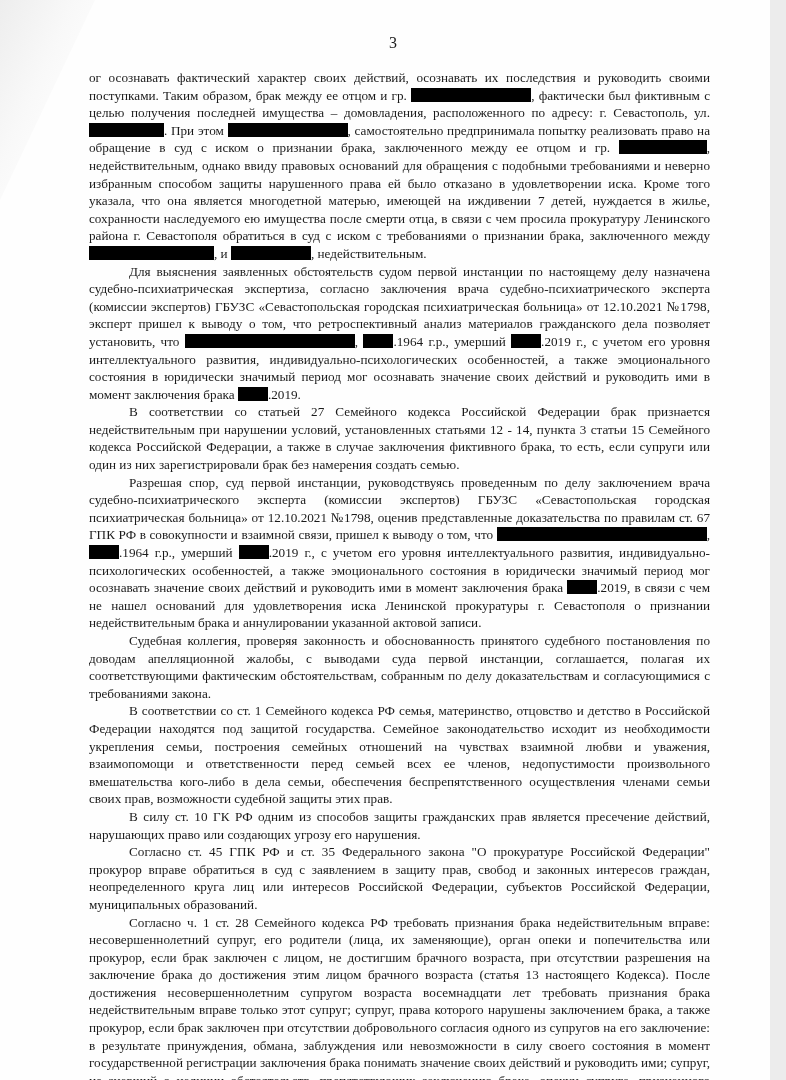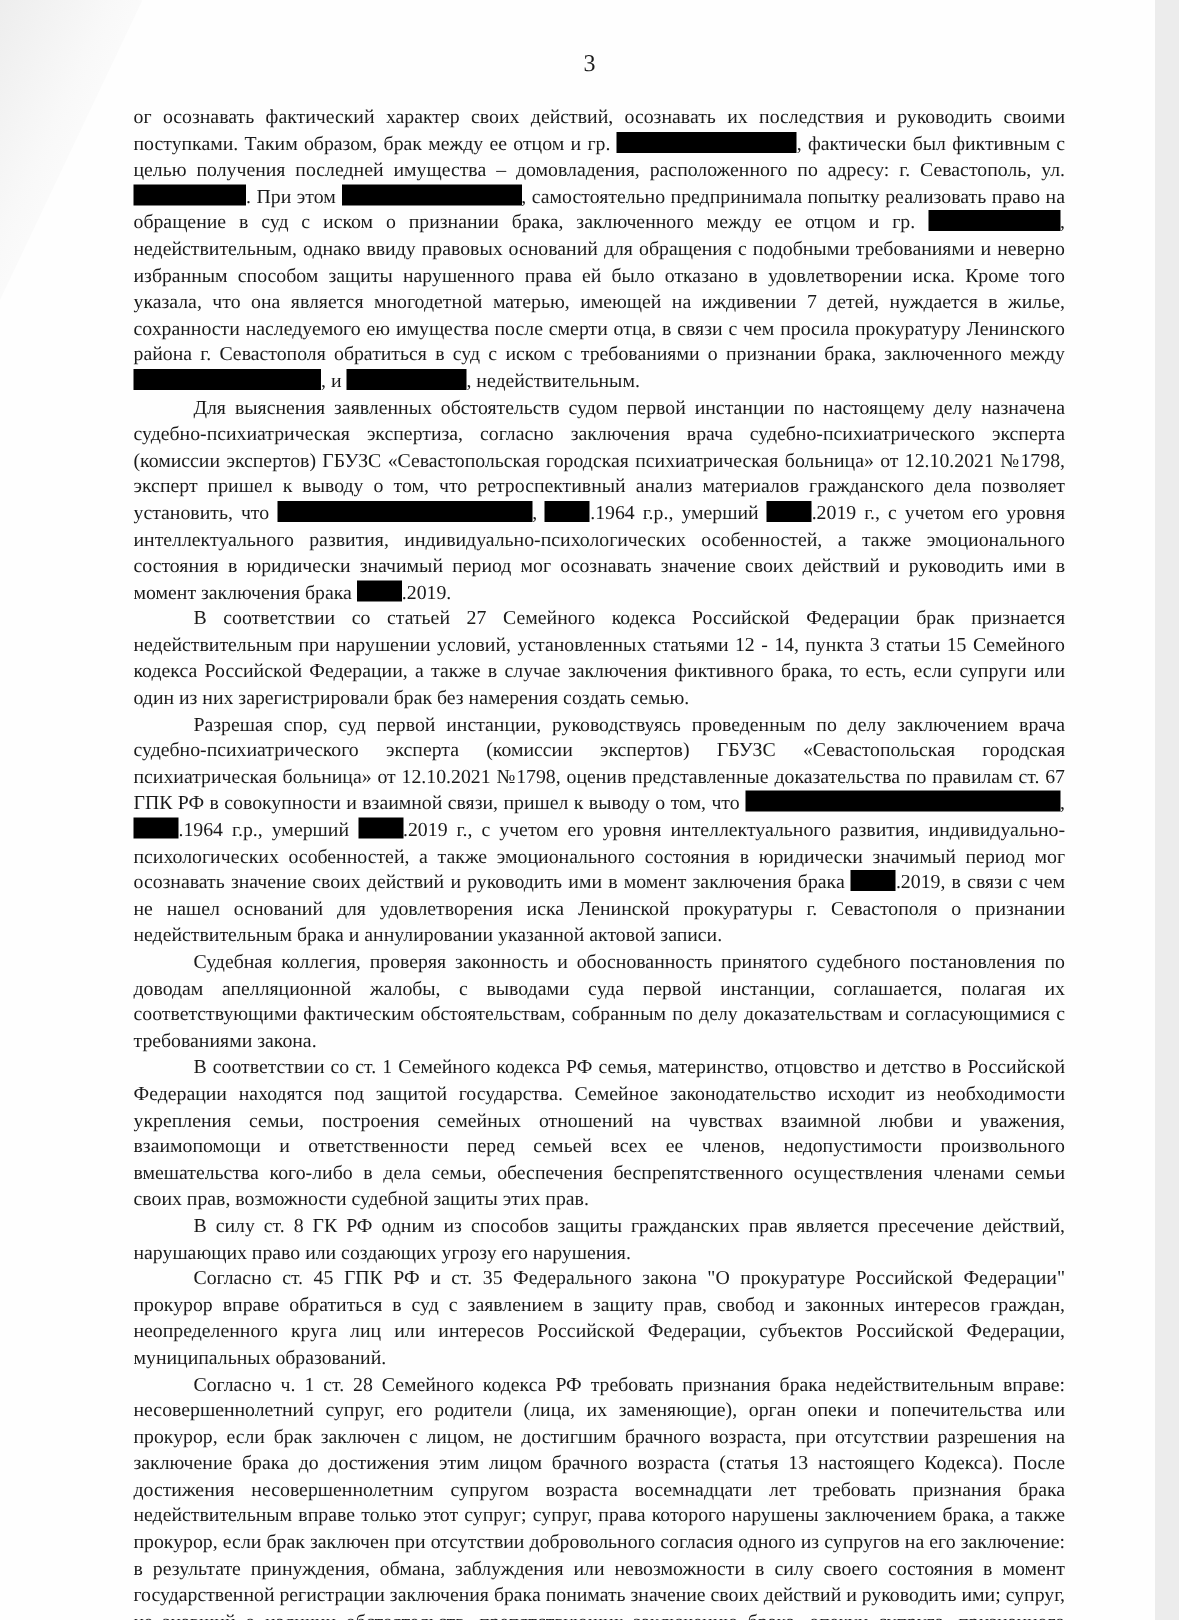--- a/index.html
+++ b/index.html
@@ -44,18 +44,18 @@
 <div class="page">
   <div class="fold"></div>
   <div class="page-number">3</div>
   <div class="content" id="content">
       <p><span>ог осознавать фактический характер своих действий, осознавать их последствия и руководить своими поступками. Таким образом, брак между ее отцом и гр. </span><span class="redact" style="width: 120px;"></span><span>, фактически был фиктивным с целью получения последней имущества – домовладения, расположенного по адресу: г. Севастополь, ул. </span><span class="redact" style="width: 75px;"></span><span>. При этом </span><span class="redact" style="width: 120px;"></span><span>, самостоятельно предпринимала попытку реализовать право на обращение в суд с иском о признании брака, заключенного между ее отцом и гр. </span><span class="redact" style="width: 88px;"></span><span>, недействительным, однако ввиду правовых оснований для обращения с подобными требованиями и неверно избранным способом защиты нарушенного права ей было отказано в удовлетворении иска. Кроме того указала, что она является многодетной матерью, имеющей на иждивении 7 детей, нуждается в жилье, сохранности наследуемого ею имущества после смерти отца, в связи с чем просила прокуратуру Ленинского района г. Севастополя обратиться в суд с иском с требованиями о признании брака, заключенного между </span><span class="redact" style="width: 125px;"></span><span>, и </span><span class="redact" style="width: 80px;"></span><span>, недействительным.</span></p>
       <p class="indent"><span>Для выяснения заявленных обстоятельств судом первой инстанции по настоящему делу назначена судебно-психиатрическая экспертиза, согласно заключения врача судебно-психиатрического эксперта (комиссии экспертов) ГБУЗС «Севастопольская городская психиатрическая больница» от 12.10.2021 №1798, эксперт пришел к выводу о том, что ретроспективный анализ материалов гражданского дела позволяет установить, что </span><span class="redact" style="width: 170px;"></span><span>, </span><span class="redact" style="width: 30px;"></span><span>.1964 г.р., умерший </span><span class="redact" style="width: 30px;"></span><span>.2019 г., с учетом его уровня интеллектуального развития, индивидуально-психологических особенностей, а также эмоционального состояния в юридически значимый период мог осознавать значение своих действий и руководить ими в момент заключения брака </span><span class="redact" style="width: 30px;"></span><span>.2019.</span></p>
       <p class="indent"><span>В соответствии со статьей 27 Семейного кодекса Российской Федерации брак признается недействительным при нарушении условий, установленных статьями 12 - 14, пункта 3 статьи 15 Семейного кодекса Российской Федерации, а также в случае заключения фиктивного брака, то есть, если супруги или один из них зарегистрировали брак без намерения создать семью.</span></p>
       <p class="indent"><span>Разрешая спор, суд первой инстанции, руководствуясь проведенным по делу заключением врача судебно-психиатрического эксперта (комиссии экспертов) ГБУЗС «Севастопольская городская психиатрическая больница» от 12.10.2021 №1798, оценив представленные доказательства по правилам ст. 67 ГПК РФ в совокупности и взаимной связи, пришел к выводу о том, что </span><span class="redact" style="width: 210px;"></span><span>, </span><span class="redact" style="width: 30px;"></span><span>.1964 г.р., умерший </span><span class="redact" style="width: 30px;"></span><span>.2019 г., с учетом его уровня интеллектуального развития, индивидуально-психологических особенностей, а также эмоционального состояния в юридически значимый период мог осознавать значение своих действий и руководить ими в момент заключения брака </span><span class="redact" style="width: 30px;"></span><span>.2019, в связи с чем не нашел оснований для удовлетворения иска Ленинской прокуратуры г. Севастополя о признании недействительным брака и аннулировании указанной актовой записи.</span></p>
       <p class="indent"><span>Судебная коллегия, проверяя законность и обоснованность принятого судебного постановления по доводам апелляционной жалобы, с выводами суда первой инстанции, соглашается, полагая их соответствующими фактическим обстоятельствам, собранным по делу доказательствам и согласующимися с требованиями закона.</span></p>
       <p class="indent"><span>В соответствии со ст. 1 Семейного кодекса РФ семья, материнство, отцовство и детство в Российской Федерации находятся под защитой государства. Семейное законодательство исходит из необходимости укрепления семьи, построения семейных отношений на чувствах взаимной любви и уважения, взаимопомощи и ответственности перед семьей всех ее членов, недопустимости произвольного вмешательства кого-либо в дела семьи, обеспечения беспрепятственного осуществления членами семьи своих прав, возможности судебной защиты этих прав.</span></p>
-      <p class="indent"><span>В силу ст. 8 ГК РФ одним из способов защиты гражданских прав является пресечение действий, нарушающих право или создающих угрозу его нарушения.</span></p>
+      <p class="indent"><span>В силу ст. 10 ГК РФ одним из способов защиты гражданских прав является пресечение действий, нарушающих право или создающих угрозу его нарушения.</span></p>
       <p class="indent"><span>Согласно ст. 45 ГПК РФ и ст. 35 Федерального закона "О прокуратуре Российской Федерации" прокурор вправе обратиться в суд с заявлением в защиту прав, свобод и законных интересов граждан, неопределенного круга лиц или интересов Российской Федерации, субъектов Российской Федерации, муниципальных образований.</span></p>
       <p class="indent"><span>Согласно ч. 1 ст. 28 Семейного кодекса РФ требовать признания брака недействительным вправе: несовершеннолетний супруг, его родители (лица, их заменяющие), орган опеки и попечительства или прокурор, если брак заключен с лицом, не достигшим брачного возраста, при отсутствии разрешения на заключение брака до достижения этим лицом брачного возраста (статья 13 настоящего Кодекса). После достижения несовершеннолетним супругом возраста восемнадцати лет требовать признания брака недействительным вправе только этот супруг; супруг, права которого нарушены заключением брака, а также прокурор, если брак заключен при отсутствии добровольного согласия одного из супругов на его заключение: в результате принуждения, обмана, заблуждения или невозможности в силу своего состояния в момент государственной регистрации заключения брака понимать значение своих действий и руководить ими; супруг, не знавший о наличии обстоятельств, препятствующих заключению брака, опекун супруга, признанного недееспособным, супруг по предыдущему не расторгнутому браку, другие лица, права которых нарушены заключением брака, произведенного с нарушением требований статьи 14 настоящего Кодекса, а также орган опеки и попечительства и прокурор; прокурор, а также не знавший о фиктивности брака супруг в случае заключения фиктивного брака; супруг, права которого нарушены, при наличии обстоятельств, указанных в пункте 3 статьи 15 настоящего Кодекса.</span></p>
     </div>
 </div>
 <div class="right-edge"></div>
 
 </body></html>

